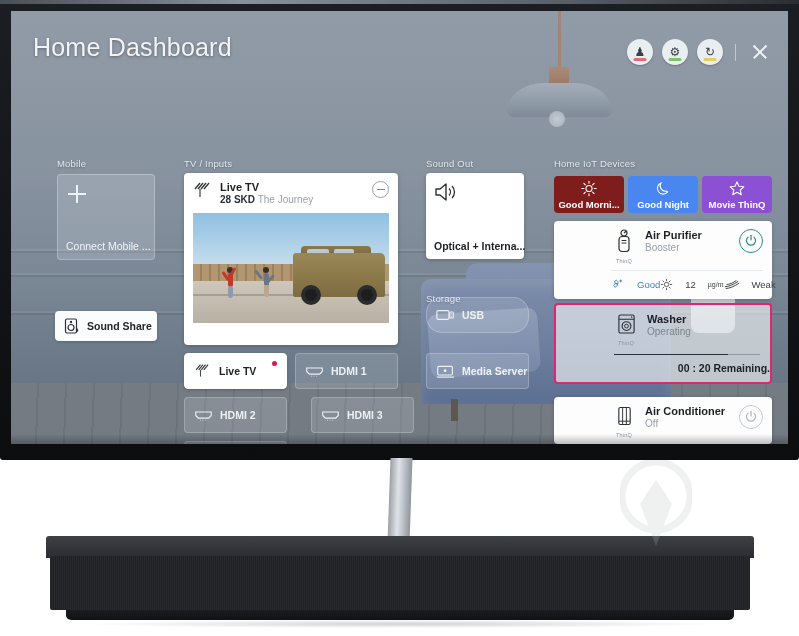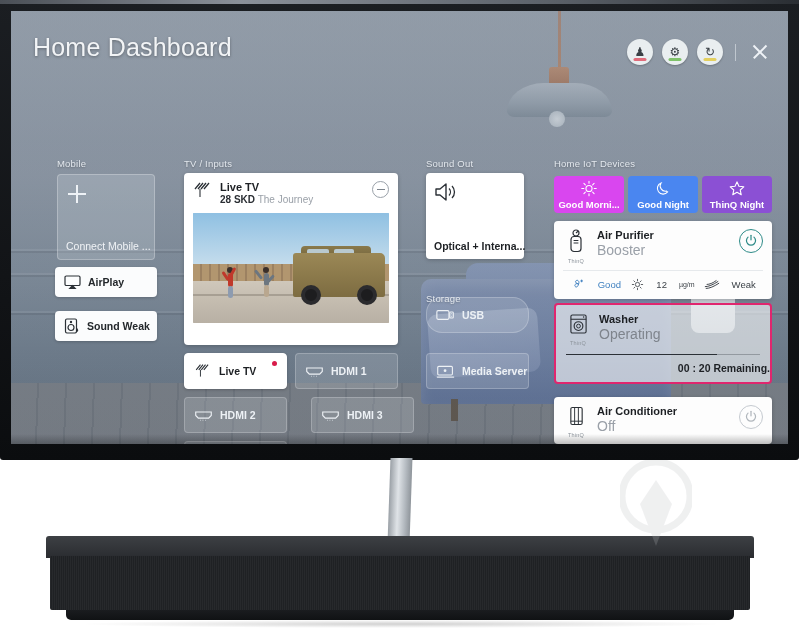--- a/index.html
+++ b/index.html
@@ -268,29 +268,29 @@
     padding-bottom:3px; color:#fff; font-size:9.5px; font-weight:600;
     overflow:hidden;
   }
   .mode-btn .m-ic { position:absolute; top:4px; left:50%; transform:translateX(-50%); }
   #mode-morning { left:543px; background:#f5a623; }
   #mode-night   { left:617px; background:#4a86f0; }
   #mode-movie   { left:691px; background:#8b50d4; }
   .mode-btn span.lbl { position:relative; z-index:2; white-space:nowrap; }
 
   .iot-card {
-    position:absolute; left:543px; width:218px; border-radius:4px;
+    position:absolute; left:543px; width:218px; border-radius:4px;padding-left:48px;
   }
   .iot-card.solid { background:#fdfdfd; box-shadow:0 1px 4px rgba(0,0,0,.2); }
   .iot-head { display:flex; align-items:flex-start; padding:8px 9px 6px 9px; gap:8px; }
   .thinq-wrap { width:26px; flex:0 0 auto; text-align:center; }
   .thinq-label { font-size:5.5px; color:#8d949c; letter-spacing:.2px; margin-top:1px; }
   .iot-txt { flex:1 1 auto; line-height:1.2; }
   .iot-name { font-size:11px; font-weight:700; color:#1d2024; }
-  .iot-state { font-size:14px; color:#9aa0a8; }
+  .iot-state { font-size:10px; color:#9aa0a8; }
   .pwr-btn {
     width:24px; height:24px; border-radius:50%; flex:0 0 auto;
     display:flex; align-items:center; justify-content:center;
     border:1.3px solid #c5cad0;
   }
   .pwr-btn.on { border-color:#2e8b88; }
   .iot-sep { height:1px; background:#e6e9ec; margin:0 9px; }
   .iot-stats { display:flex; align-items:center; padding:6px 9px 8px 9px; }
   .stat { flex:1 1 0; display:flex; align-items:center; justify-content:center; gap:12px;
           font-size:9.5px; color:#3c4248; }
@@ -400,36 +400,29 @@
           <div class="close-x"></div>
         </div>
 
         <div class="col-label" style="left:46px; top:147px;">Mobile</div>
 
         <div id="connect-mobile" class="glass">
           <span class="plus"></span>
           <span class="cm-label">Connect Mobile ...</span>
         </div>
 
-        <div id="btn-airplay" class="mobile-btn">
-          <svg class="ic" width="17" height="15" viewBox="0 0 17 15">
-            <rect x="1" y="1" width="15" height="9.5" rx="1.3" fill="none" stroke="#2b3036" stroke-width="1.2"></rect>
-            <path d="M8.5 9.8 L12.6 14 L4.4 14 Z" fill="#2b3036"></path>
-          </svg>
-          <span>AirPlay</span>
-        </div>
 
         <div id="btn-soundshare" class="mobile-btn">
           <svg class="ic" width="16" height="16" viewBox="0 0 16 16">
             <rect x="1.5" y="1" width="11" height="14" rx="1.4" fill="none" stroke="#2b3036" stroke-width="1.2"></rect>
             <circle cx="7" cy="9.5" r="3" fill="none" stroke="#2b3036" stroke-width="1.2"></circle>
             <circle cx="7" cy="4" r="1.2" fill="#2b3036"></circle>
             <path d="M13 10.5a2.4 2.4 0 0 1 0 3.2" fill="none" stroke="#2b3036" stroke-width="1.1"></path>
           </svg>
-          <span>Sound Weak</span>
+          <span>Sound Share</span>
         </div>
 
         <div class="col-label" style="left:173px; top:147px;">TV / Inputs</div>
 
         <div id="livetv-card" class="white-card">
           <div class="lt-head">
             <svg class="ic" width="20" height="20" viewBox="0 0 20 20">
               <path d="M2 8 L7 2 M5 8 L10 2 M8 8 L13 2 M11 8 L16 2" stroke="#2b3036" stroke-width="1.3" fill="none"></path>
               <path d="M7 8 L7 16" stroke="#2b3036" stroke-width="1.1"></path>
             </svg>
@@ -537,40 +530,40 @@
           <svg class="ic" width="19" height="15" viewBox="0 0 22 16">
             <rect x="2" y="2" width="17" height="10" rx="1.3" fill="none" stroke="#edf1f5" stroke-width="1.3"></rect>
             <circle cx="10.5" cy="7" r="1.6" fill="#edf1f5"></circle>
             <path d="M1 14.5 h20" stroke="#edf1f5" stroke-width="1.3"></path>
           </svg>
           <span>Media Server</span>
         </div>
 
         <div class="col-label" style="left:543px; top:147px;">Home IoT Devices</div>
 
-        <div id="mode-morning" class="mode-btn" style="background: #d946ef;">
+        <div id="mode-morning" class="mode-btn" style="background: #7f1d1d;">
           <svg class="m-ic" width="17" height="17" viewBox="0 0 20 20">
             <circle cx="10" cy="10" r="3.6" fill="none" stroke="#fff" stroke-width="1.3"></circle>
             <g stroke="#fff" stroke-width="1.3" stroke-linecap="round">
               <path d="M10 1.5v2.4M10 16.1v2.4M1.5 10h2.4M16.1 10h2.4M4 4l1.7 1.7M14.3 14.3L16 16M16 4l-1.7 1.7M5.7 14.3L4 16"></path>
             </g>
           </svg>
           <span class="lbl">Good Morni...</span>
         </div>
         <div id="mode-night" class="mode-btn" style="background: rgb(74, 134, 240);">
           <svg class="m-ic" width="16" height="17" viewBox="0 0 20 20">
             <path d="M14.5 13.2A6.6 6.6 0 0 1 7.6 3.1a7.2 7.2 0 1 0 8.2 11.2 6.5 6.5 0 0 1-1.3-1.1z" fill="none" stroke="#fff" stroke-width="1.3"></path>
           </svg>
           <span class="lbl">Good Night</span>
         </div>
         <div id="mode-movie" class="mode-btn" style="background: rgb(139, 80, 212);">
           <svg class="m-ic" width="18" height="17" viewBox="0 0 20 20">
             <path d="M10 2.2 L12.3 7.4 L18 8 L13.8 11.8 L15 17.4 L10 14.5 L5 17.4 L6.2 11.8 L2 8 L7.7 7.4 Z" fill="none" stroke="#fff" stroke-width="1.3" stroke-linejoin="round"></path>
           </svg>
-          <span class="lbl">ThinQ Night</span>
+          <span class="lbl">Movie ThinQ</span>
         </div>
 
         <div id="card-airpurifier" class="iot-card solid">
           <div class="iot-head">
             <div class="thinq-wrap">
               <svg width="18" height="24" viewBox="0 0 18 24">
                 <rect x="4" y="7.5" width="10" height="15" rx="3" fill="none" stroke="#2b3036" stroke-width="1.2"></rect>
                 <circle cx="9" cy="4" r="3" fill="none" stroke="#2b3036" stroke-width="1.2"></circle>
                 <path d="M9 4 l2.3 -2" stroke="#2b3036" stroke-width="1.1"></path>
                 <path d="M6.6 11.5 h4.8 M6.6 14 h4.8" stroke="#2b3036" stroke-width="1"></path>

